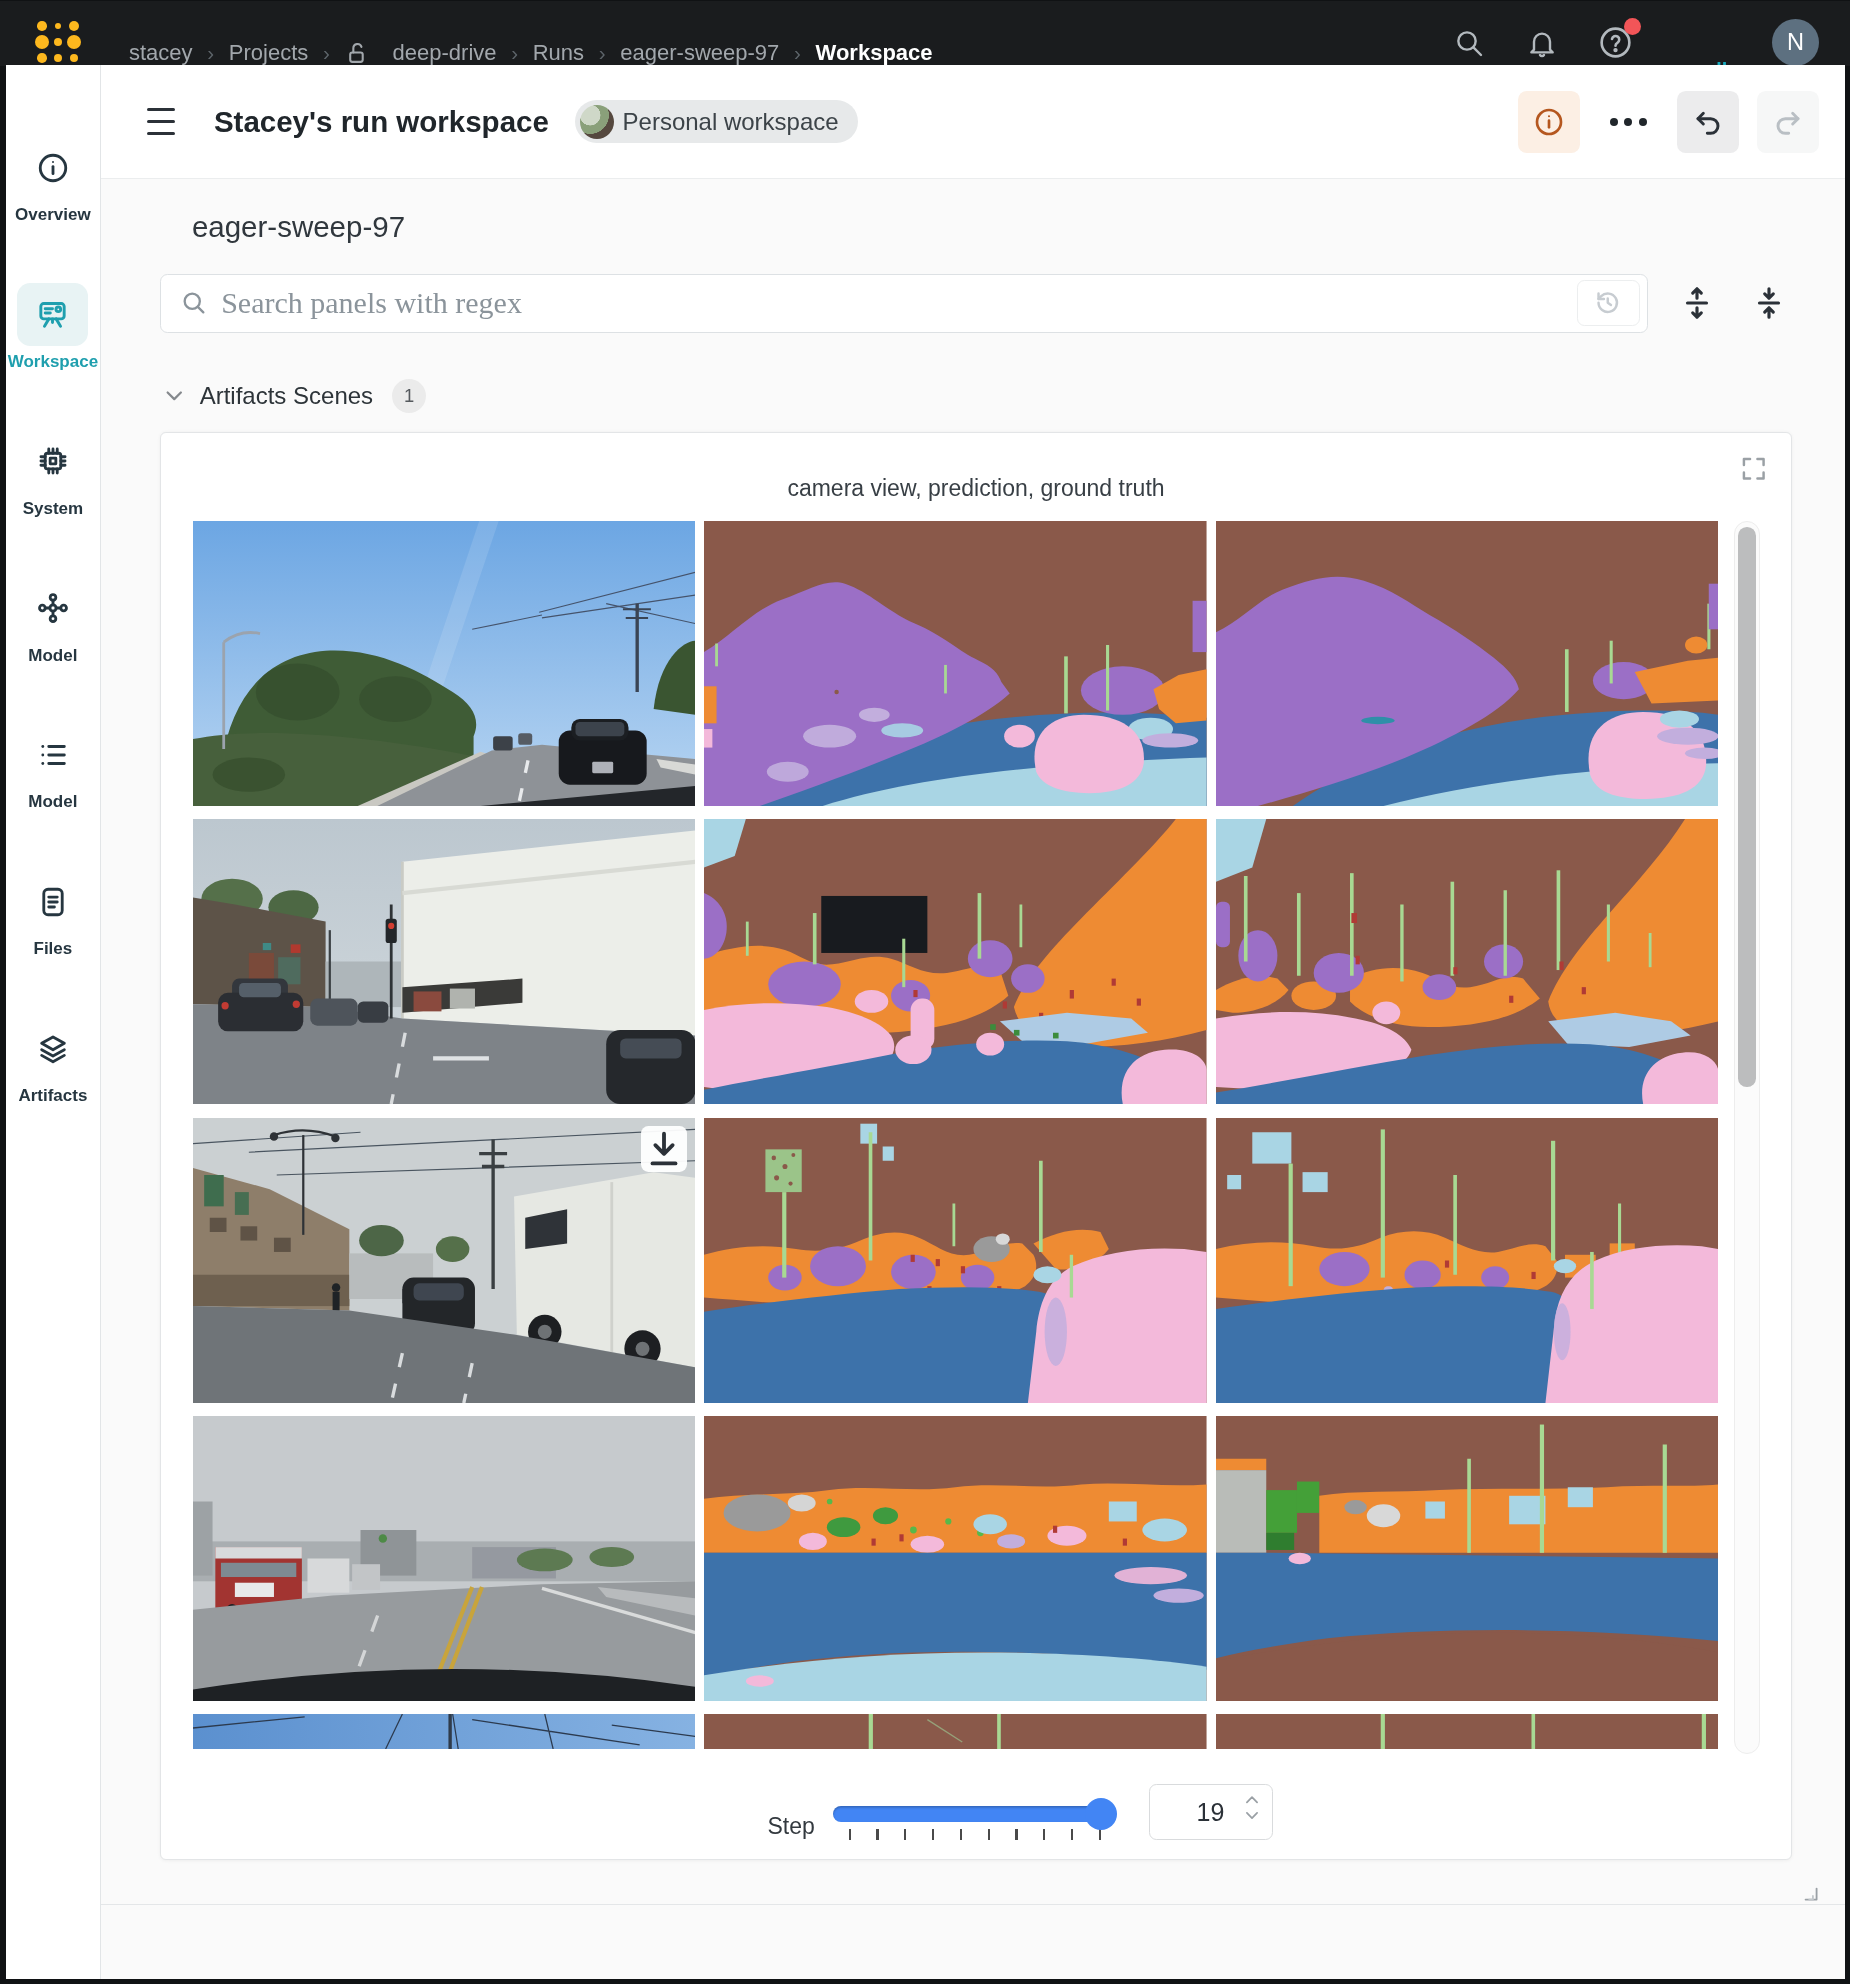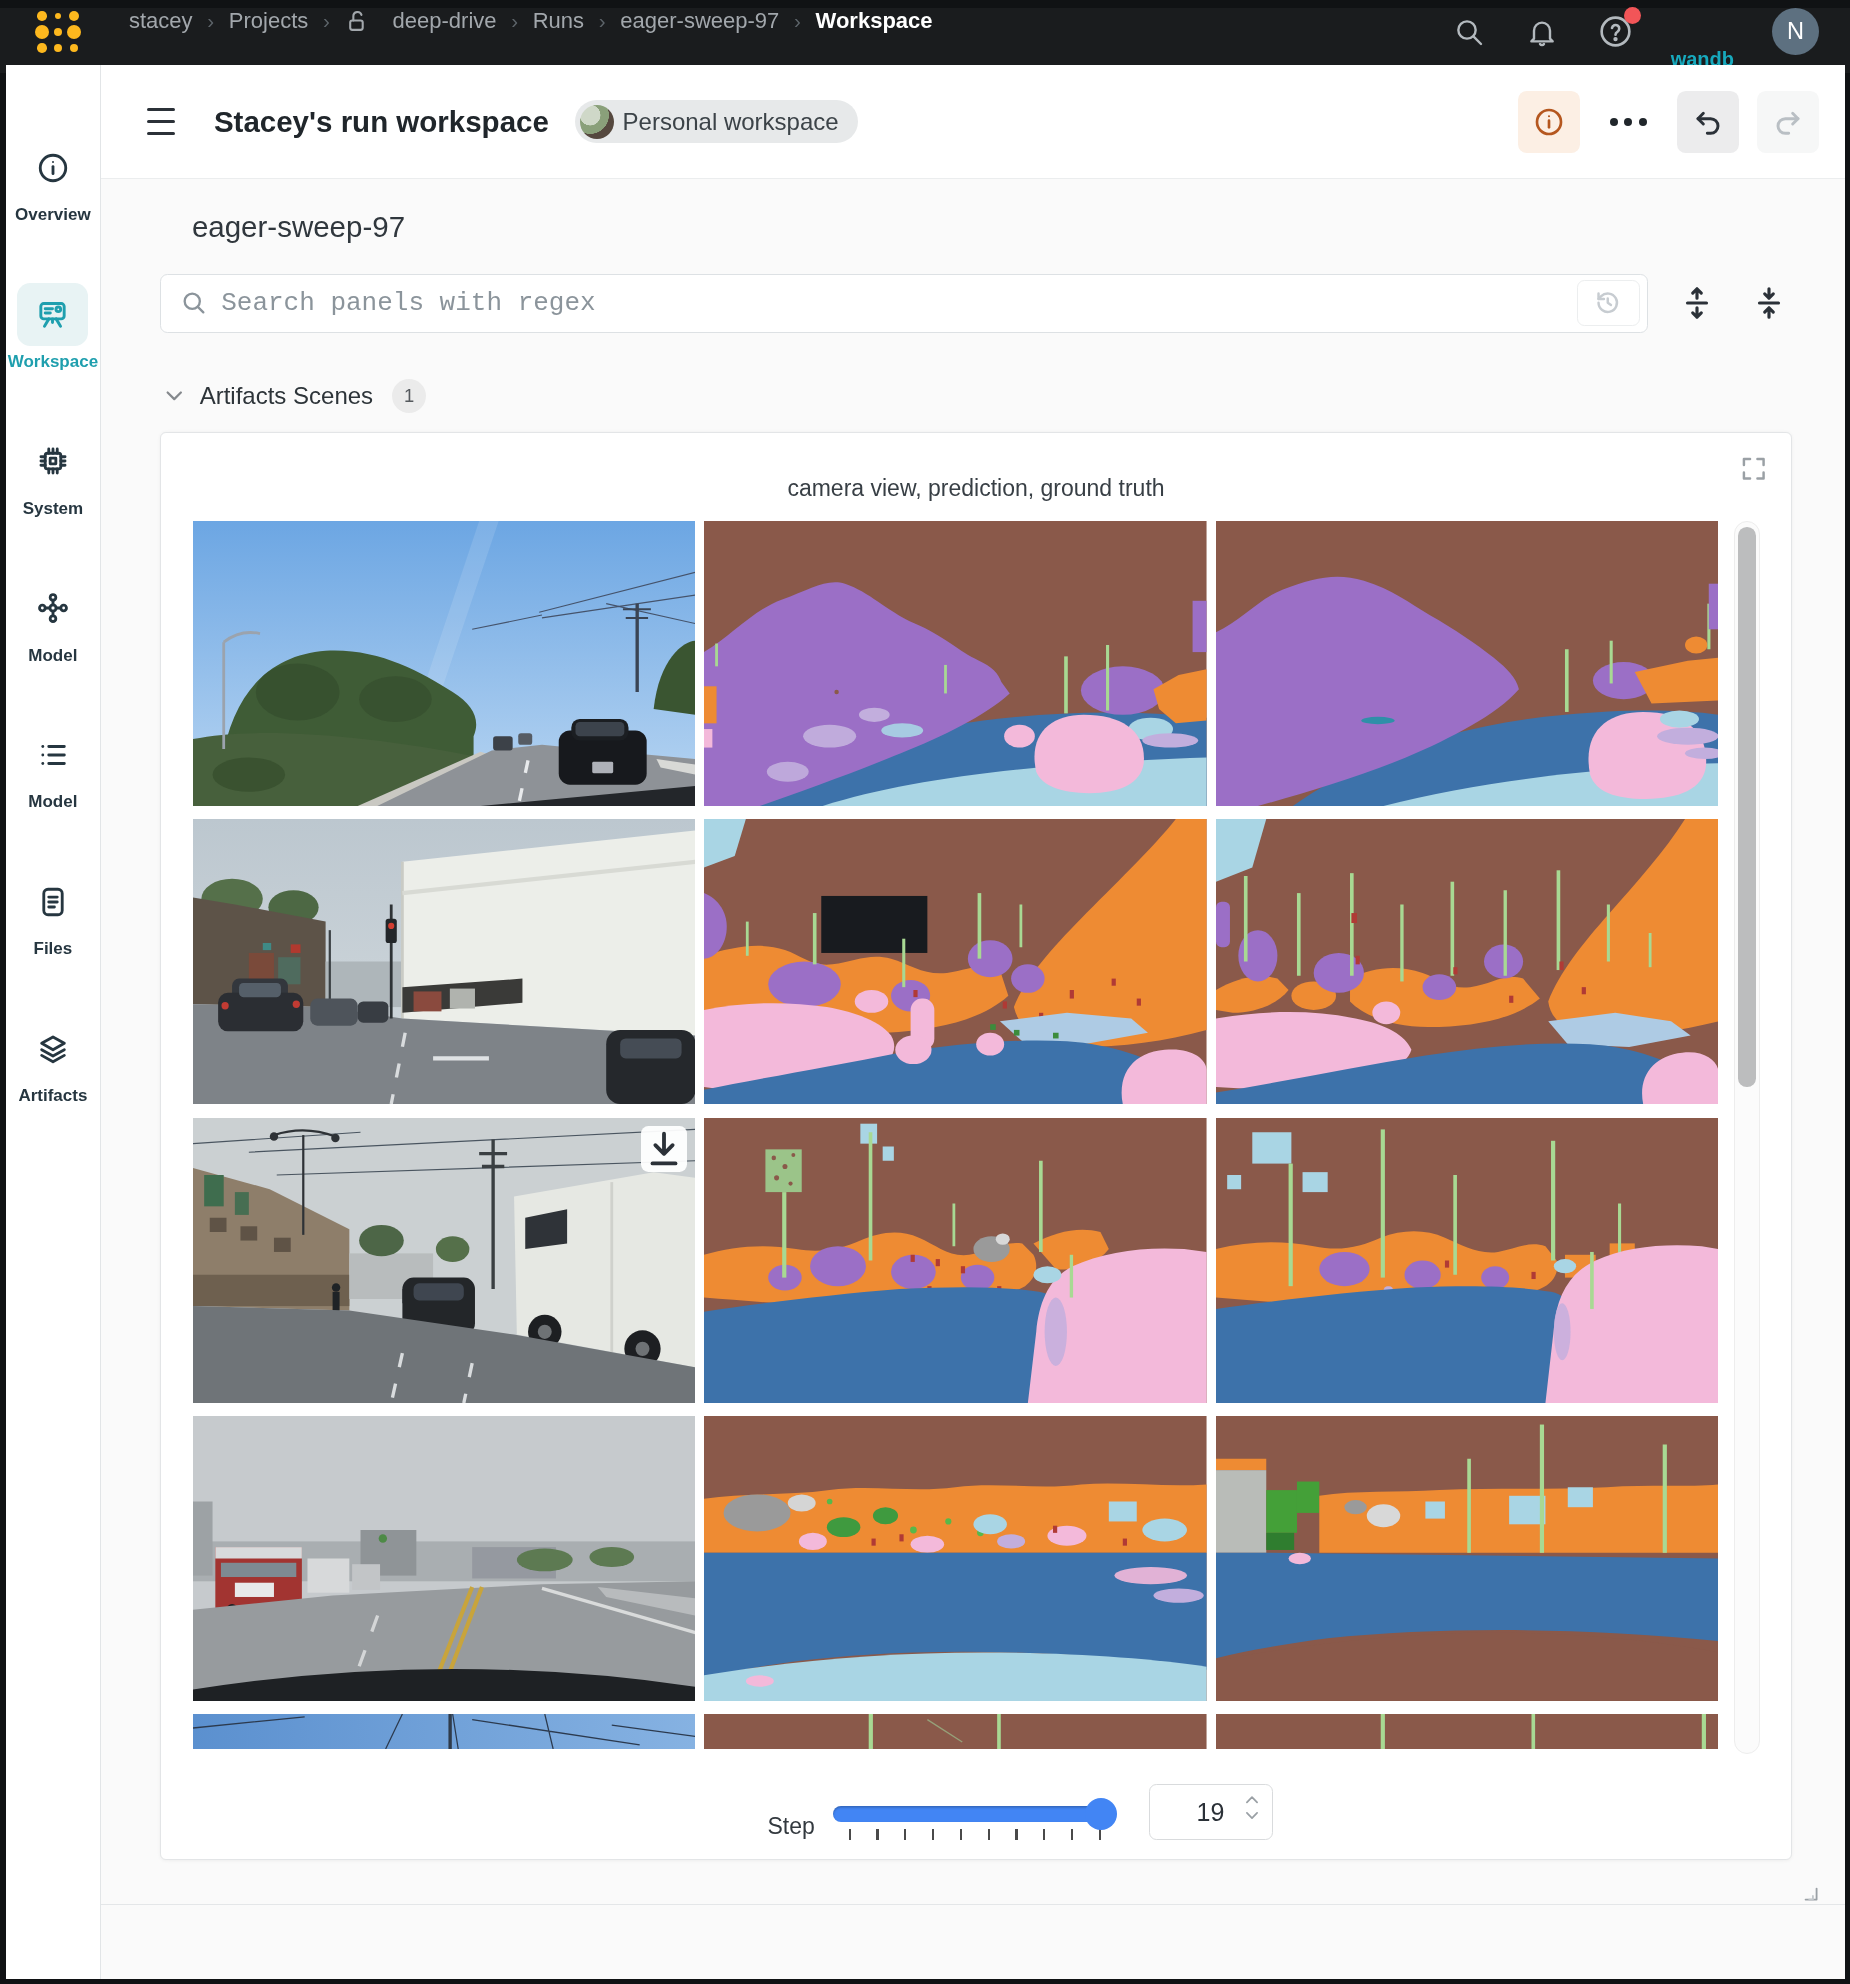--- a/index.html
+++ b/index.html
@@ -1,20 +1,20 @@
 <!DOCTYPE html>
 <html style="font-size:11.8px"><head>
 <meta charset="utf-8">
 <style>
   * { margin:0; padding:0; box-sizing:border-box; }
   html,body { width:1851px; height:1985px; }
   body { font-family:"Liberation Sans", sans-serif; background:#101214; position:relative; overflow:hidden; }
 
   
-  .navbar { position:absolute; top:8px; left:0; right:0; height:65px; background:#1a1c1e; display:flex; align-items:flex-start; padding:0 32px 0 34px; }
+  .navbar { position:absolute; top:1px; left:0; right:0; height:65px; background:#1a1c1e; display:flex; align-items:flex-end; padding:0 32px 0 34px; }
   .logo { display:grid; grid-template-columns:16px 16px 16px; grid-template-rows:16px 16px 16px; place-items:center; margin-right:47px; }
   .logo span { border-radius:50%; background:#fdb81e; display:block; }
   .crumbs { display:flex; align-items:center; gap:14.7px; font-size:22px; color:#a2a7ac; }
   .crumb { cursor:pointer; }
   .crumb.current { color:#ffffff; font-weight:700; }
   .crumb-sep { color:#5d646a; font-size:20.6px; }
   .lockwrap { display:flex; align-items:center; gap:23px; }
   .nav-right { margin-left:auto; display:flex; align-items:center; gap:38px; }
   .nav-iconbtn { position:relative; width:35px; height:35px; display:flex; align-items:center; justify-content:center; cursor:pointer; }
   .red-dot { position:absolute; top:-7.4px; right:-8.8px; width:17.7px; height:17.7px; border-radius:50%; background:#f25558; }
@@ -50,21 +50,21 @@
   .hbtn.undo { background:#ececed; }
   .hbtn.redo { background:#f6f7f7; }
   .dots { display:flex; gap:6.6px; }
   .dots i { width:8px; height:8px; border-radius:50%; background:#20262b; }
 
   
   .content { flex:1; padding:0 53px 0 59px; display:flex; flex-direction:column; position:relative; }
   .run-name { margin:31px 0 0 32px; font-size:29.5px; color:#30373d; }
   .search-row { margin-top:29.5px; display:flex; align-items:center; }
   .searchbox { flex:1; height:59px; background:#fff; border:1.5px solid #dde1e4; border-radius:7.4px; display:flex; align-items:center; padding:0 7.4px 0 19px; }
-  .searchbox input { flex:1; border:none; outline:none; font-size:26px; color:#15803d; margin-left:13.3px; font-family:Liberation Mono, monospace; background:transparent; }
+  .searchbox input { flex:1; border:none; outline:none; font-size:30px; color:#15803d; margin-left:13.3px; font-family:Liberation Serif, serif; background:transparent; }
   .searchbox input::placeholder { color:#8b949b; }
   .history-btn { width:63px; height:46px; border:1.5px solid #eceeef; border-radius:7.4px; display:flex; align-items:center; justify-content:center; cursor:pointer; background:#fff; }
   .fold-btn { width:47px; height:47px; display:flex; align-items:center; justify-content:center; cursor:pointer; margin-left:25px; }
 
   .section-row { margin-top:46px; display:flex; align-items:center; }
   .sec-chev { width:29.5px; height:29.5px; display:flex; align-items:center; justify-content:center; cursor:pointer; }
   .sec-title { font-size:24px; color:#2d3439; margin-left:10.3px; }
   .sec-badge { margin-left:19px; width:34px; height:34px; border-radius:50%; background:#ebebeb; color:#55595d; font-size:18.4px; display:flex; align-items:center; justify-content:center; }
 
   

